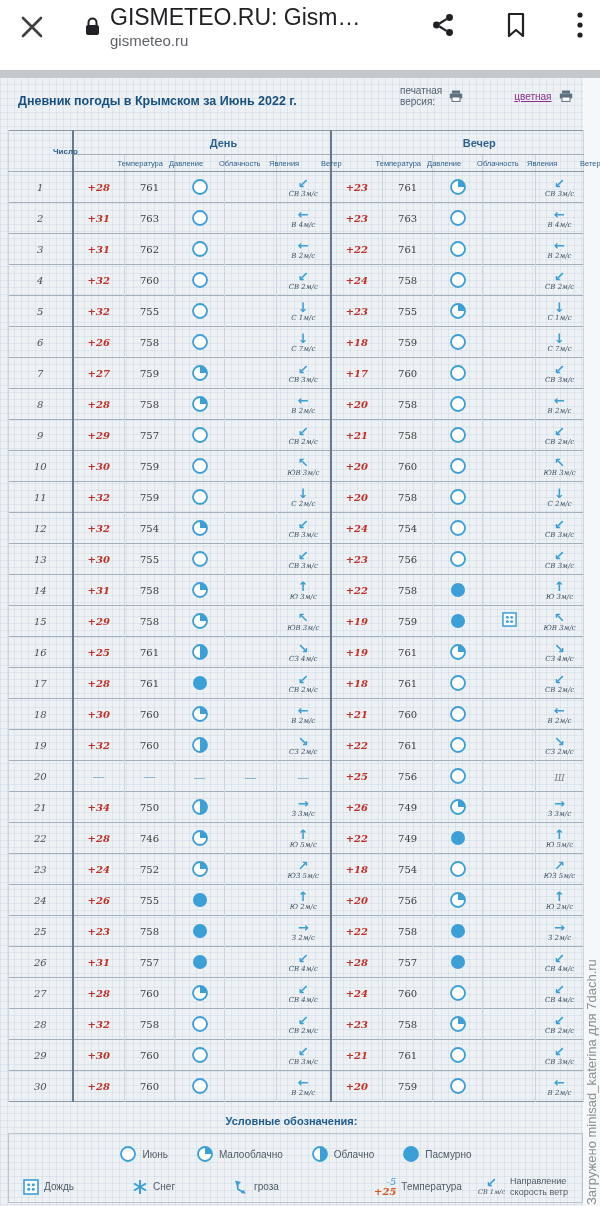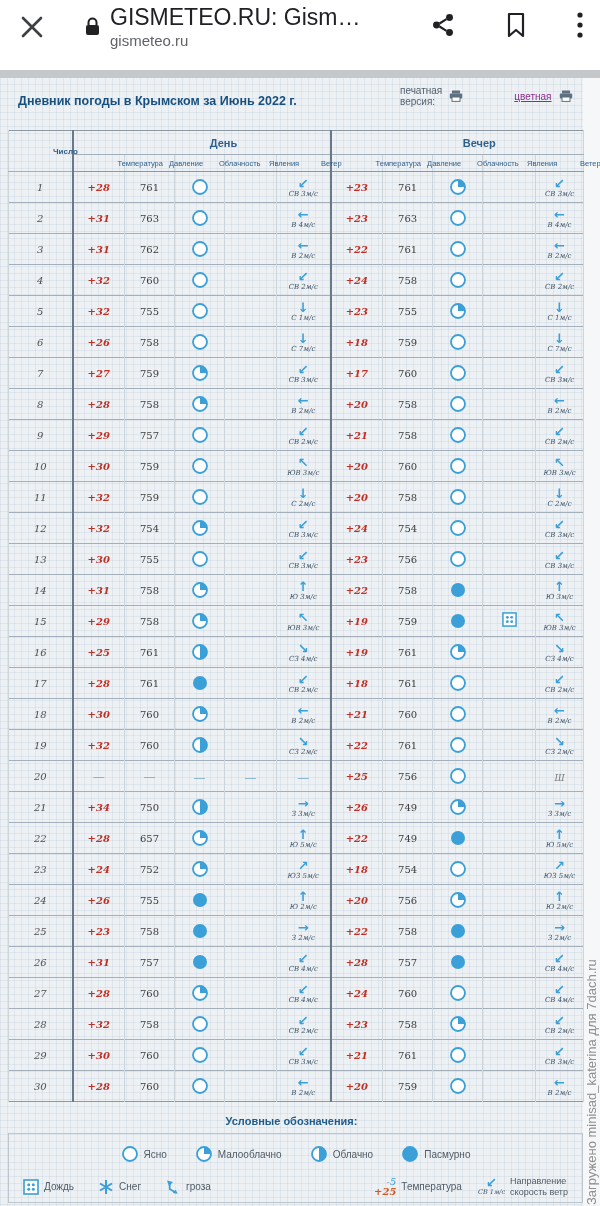--- a/index.html
+++ b/index.html
@@ -56,21 +56,21 @@
     line-height:8px; color:#3d5266; }
   .calm { font-family:"DejaVu Serif", serif; font-style:italic; font-size:9px; color:#7a7a7a; }
   svg.cloud { vertical-align:middle; }
 
   
   .legend-heading { position:absolute; left:0; top:1045px; width:583px; text-align:center;
     font-size:11px; font-weight:bold; color:#1f5c8e; }
   .legend-box { position:absolute; left:8px; top:1063px; width:575px; height:70px;
     border:1px solid #bcc6cf; }
   .legend-row1 { display:flex; justify-content:center; gap:28px; margin-top:11px; align-items:center; }
-  .legend-row2 { display:flex; align-items:center; margin:13px 14px 0 14px; gap:24px; }
+  .legend-row2 { display:flex; align-items:center; margin:13px 14px 0 14px; gap:58px; }
   .legend-item { display:flex; align-items:center; gap:5px; font-size:10px; color:#4f5b66; }
   .legend-right { margin-left:auto; display:flex; align-items:center; gap:16px; }
   .temp-sample { font-family:"DejaVu Serif", serif; font-style:italic; font-size:10px; line-height:10px;
     text-align:right; }
   .temp-low { color:#3b9fd8; }
   .temp-high { color:#d9541e; font-weight:bold; }
   .wind-sample { text-align:center; }
   .wind-sample .arrow { font-size:13px; line-height:11px; }
   .wind-sample .wlbl { font-size:6.5px; }
   .two-line { font-size:9px; line-height:10.5px; color:#4f5b66; white-space:nowrap; }
@@ -673,21 +673,21 @@
             </svg></td>
           <td></td>
           <td>
             <span class="arrow">→</span>
             <span class="wlbl">З 3м/с</span>
           </td>
         </tr>
         <tr>
           <td class="c-num">22</td>
           <td class="c-temp grp">+28</td>
-          <td class="c-pres">657</td>
+          <td class="c-pres">746</td>
           <td><svg class="cloud" width="18" height="18" viewBox="0 0 18 18">
               <circle cx="9" cy="9" r="7" fill="#fff" stroke="#3b9fd8" stroke-width="1.8"></circle>
               <path d="M9 9 L9 2 A7 7 0 0 1 16 9 Z" fill="#3b9fd8"></path>
             </svg></td>
           <td></td>
           <td>
             <span class="arrow">↑</span>
             <span class="wlbl">Ю 5м/с</span>
           </td>
           <td class="c-temp grp">+22</td>
@@ -892,21 +892,21 @@
       </tbody>
   </table>
 
   <div class="legend-heading">Условные обозначения:</div>
   <div class="legend-box">
     <div class="legend-row1">
       <span class="legend-item">
         <svg class="cloud" width="18" height="18" viewBox="0 0 18 18">
             <circle cx="9" cy="9" r="7" fill="#fff" stroke="#3b9fd8" stroke-width="1.8"></circle>
           </svg>
-        <span>Ясно</span>
+        <span>Июнь</span>
       </span>
       <span class="legend-item">
         <svg class="cloud" width="18" height="18" viewBox="0 0 18 18">
             <circle cx="9" cy="9" r="7" fill="#fff" stroke="#3b9fd8" stroke-width="1.8"></circle>
             <path d="M9 9 L9 2 A7 7 0 0 1 16 9 Z" fill="#3b9fd8"></path>
           </svg>
         <span>Малооблачно</span>
       </span>
       <span class="legend-item">
         <svg class="cloud" width="18" height="18" viewBox="0 0 18 18">

